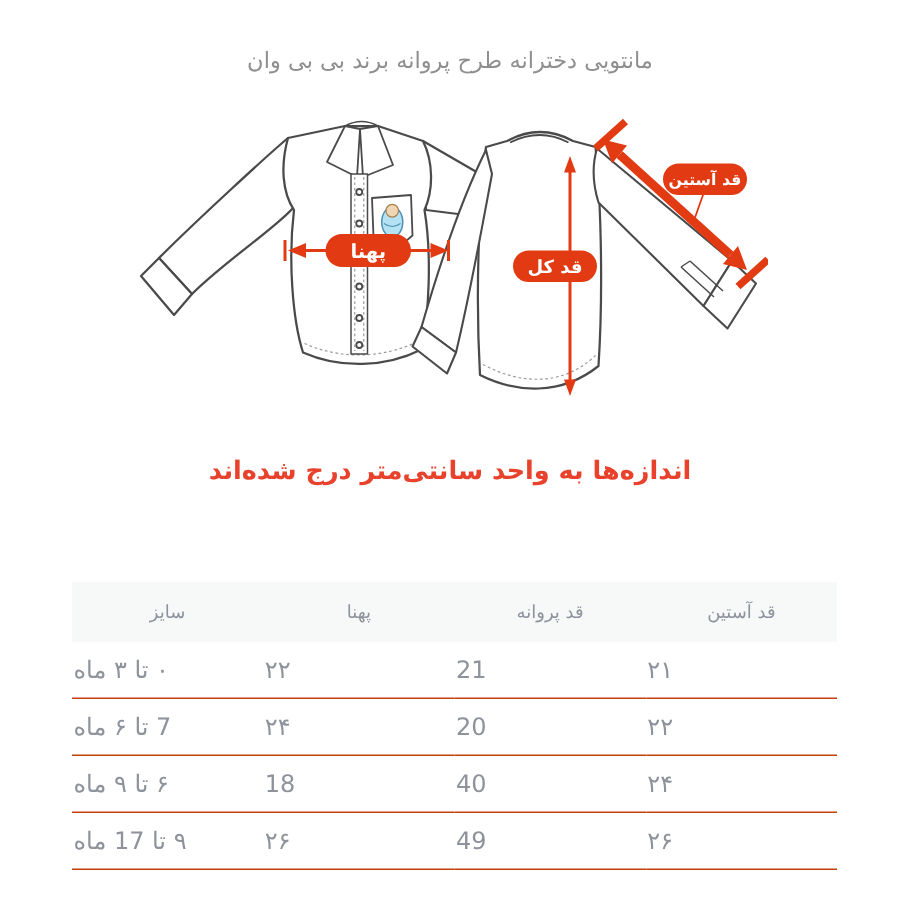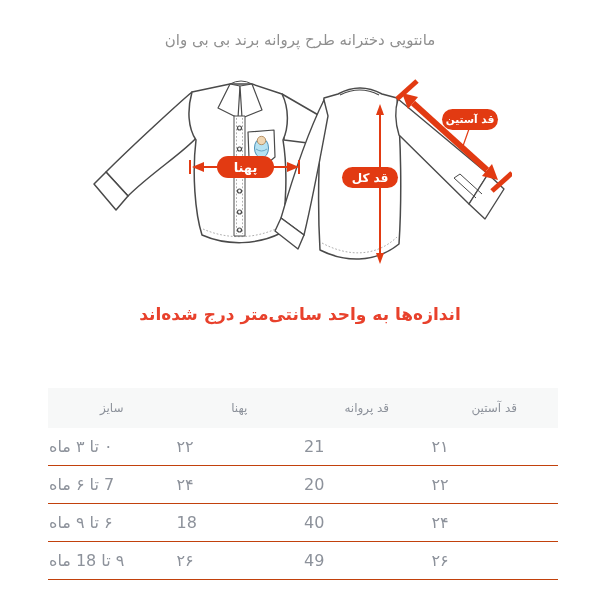--- a/index.html
+++ b/index.html
@@ -130,16 +130,16 @@
     <tr>
       <td>۲۴</td>
       <td>40</td>
       <td>18</td>
       <td>۶ تا ۹ ماه</td>
     </tr>
     <tr>
       <td>۲۶</td>
       <td>49</td>
       <td>۲۶</td>
-      <td>۹ تا 18 ماه</td>
+      <td>۹ تا 17 ماه</td>
     </tr>
   </tbody>
 </table>
 
 </body></html>

